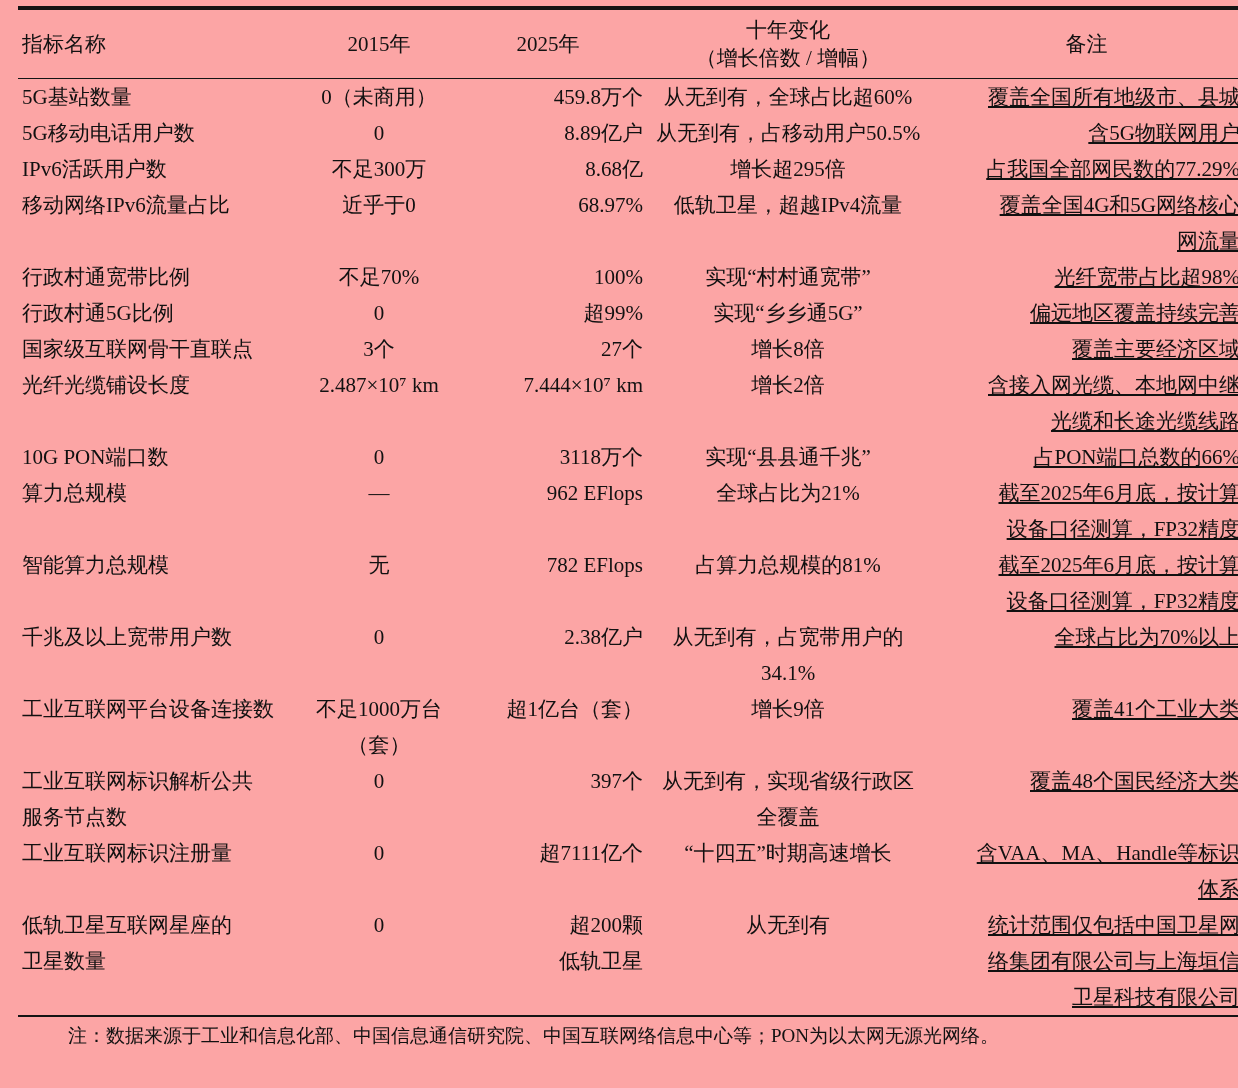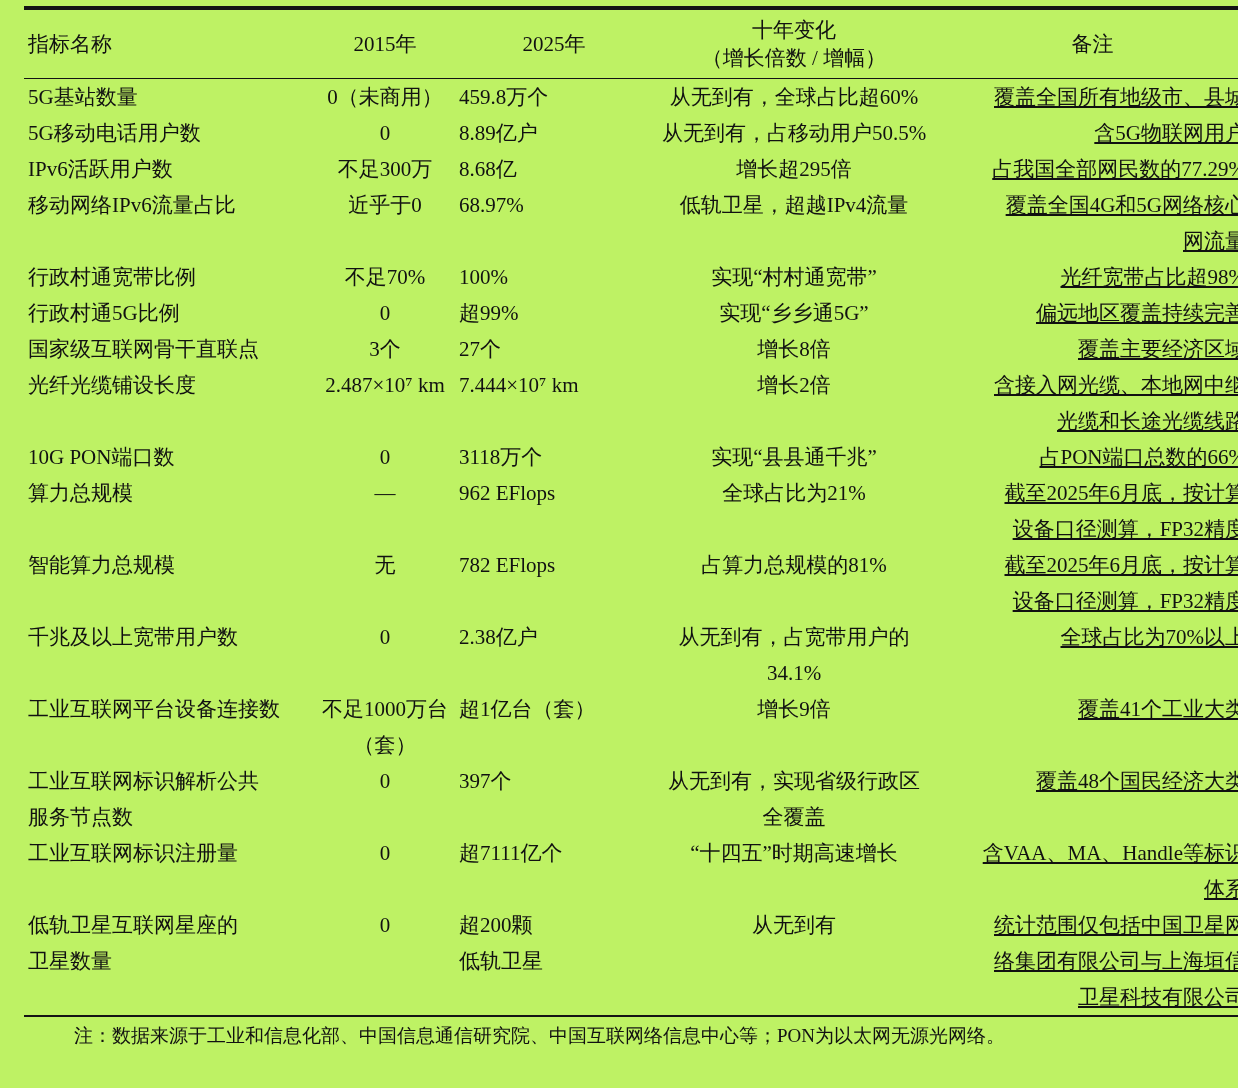--- a/index.html
+++ b/index.html
@@ -6,23 +6,23 @@
     margin: 0;
     padding: 0;
     background: #ffffff;
     color: #111111;
     font-family: "Liberation Serif", "DejaVu Serif", serif;
   }
   .page {
     width: 1238px;
     height: 1088px;
     box-sizing: border-box;
-    padding: 6px 8px 0 24px;
+    padding: 6px 8px 0 18px;
     overflow: hidden;
-    background: #bef264;
+    background: #fca5a5;
   }
   table.indicators {
     width: 1222px;
     border-collapse: collapse;
     table-layout: fixed;
     border-top: 4px solid #141414;
     border-bottom: 2.5px solid #141414;
   }
   col.c-indicator { width: 287px; }
   col.c-2015      { width: 148px; }
@@ -43,21 +43,21 @@
 
   tbody td {
     font-size: 21px;
     line-height: 36px;
     vertical-align: top;
     padding: 0;
     white-space: pre-line;
   }
   td.col-indicator { text-align: left; padding-left: 4px; }
   td.col-2015      { text-align: center; }
-  td.col-2025      { text-align: left; }
+  td.col-2025      { text-align: right; }
   td.col-change    { text-align: center; }
   td.col-remark    { text-align: right; padding-left: 6px; text-decoration: underline; }
 
   .note {
     font-size: 19px;
     line-height: 24px;
     padding: 7px 0 0 2px;
     white-space: nowrap;
     margin-left: 48px;
   }

